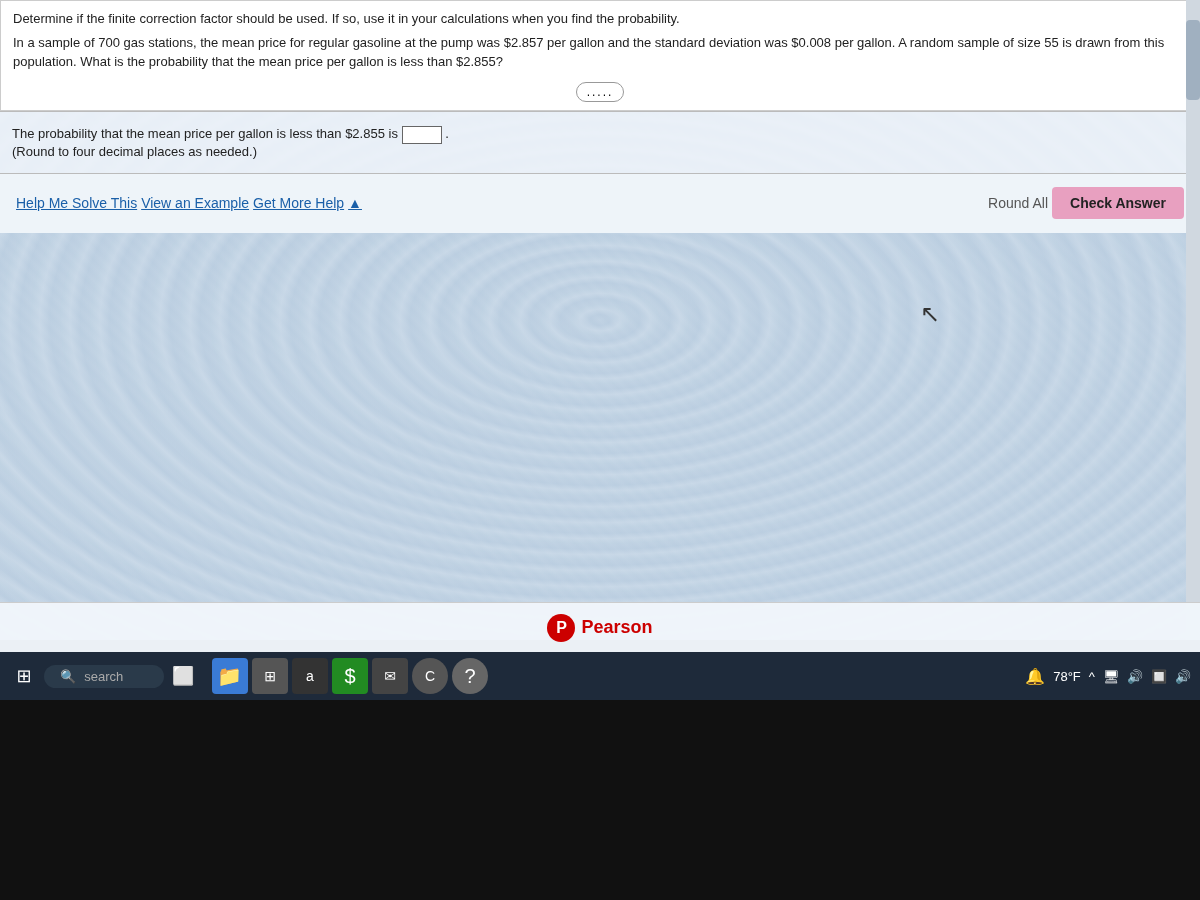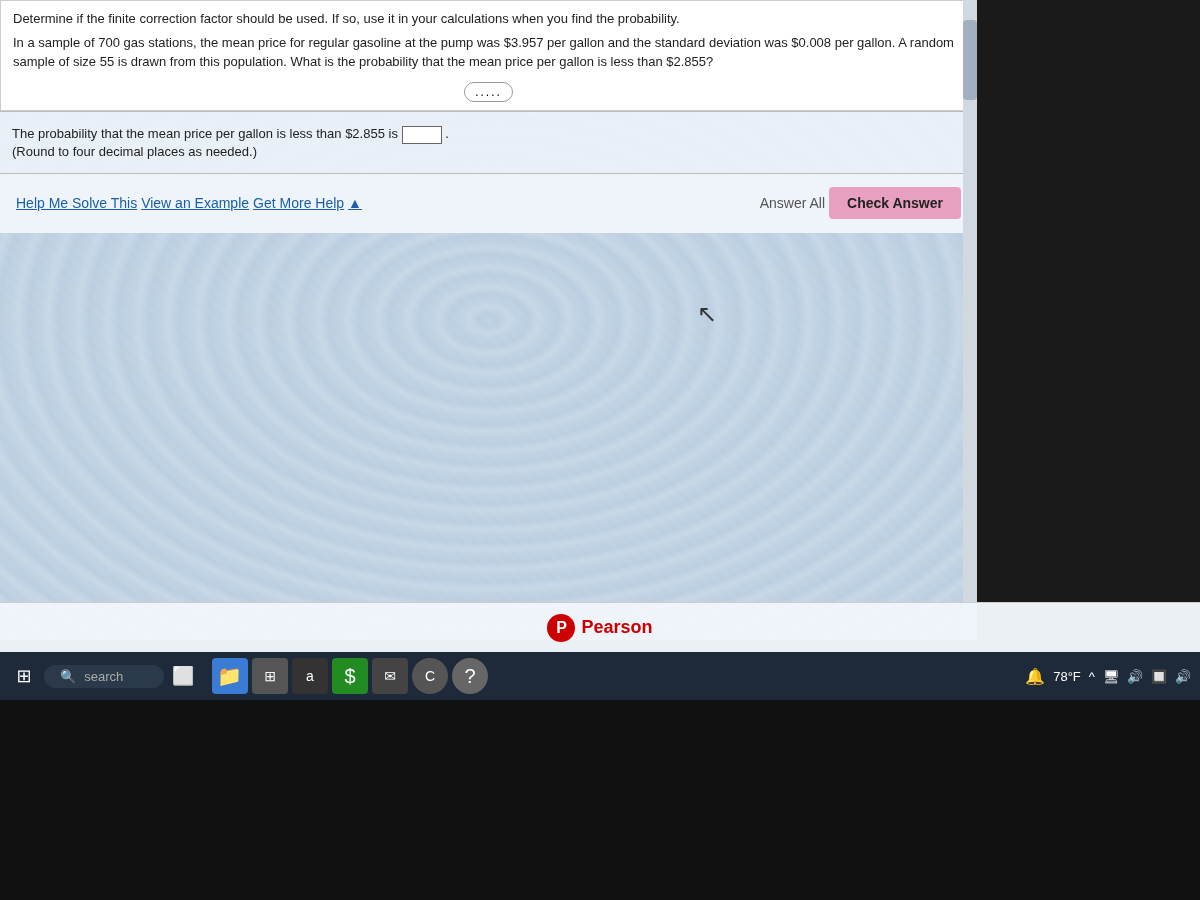--- a/index.html
+++ b/index.html
@@ -5,21 +5,21 @@
     * { margin: 0; padding: 0; box-sizing: border-box; }
     body {
       width: 1200px;
       height: 900px;
       overflow: hidden;
       background: #1a1a1a;
       font-family: Arial, sans-serif;
     }
 
     .main-content {
-      width: 977px;
+      width: 1200px;
       height: 640px;
       position: relative;
       background: #c8d8e8;
       overflow: hidden;
     }
 
     
     .wave-bg {
       position: absolute;
       top: 0; left: 0; right: 0; bottom: 0;
@@ -287,21 +287,21 @@
     }
   </style>
 </head>
 <body>
 
 <div class="main-content">
   <div class="wave-bg"></div>
 
   <div class="question-box">
     <p>Determine if the finite correction factor should be used. If so, use it in your calculations when you find the probability.</p>
-    <p>In a sample of 700 gas stations, the mean price for regular gasoline at the pump was $3.957 per gallon and the standard deviation was $0.008 per gallon. A random sample of size 55 is drawn from this population. What is the probability that the mean price per gallon is less than $2.855?</p>
+    <p>In a sample of 700 gas stations, the mean price for regular gasoline at the pump was $2.857 per gallon and the standard deviation was $0.008 per gallon. A random sample of size 55 is drawn from this population. What is the probability that the mean price per gallon is less than $2.855?</p>
     <div style="text-align:center; margin-top:6px;">
       <button class="dots-button">.....</button>
     </div>
   </div>
 
   <div class="answer-box">
     <span>The probability that the mean price per gallon is less than $2.855 is</span>
     <span class="answer-input"></span>
     <span>.</span>
     <br>
@@ -314,21 +314,21 @@
     <div class="scrollbar-thumb"></div>
   </div>
 
   <div class="bottom-toolbar">
     <button class="toolbar-btn">Help Me Solve This</button>
     <button class="toolbar-btn">View an Example</button>
     <button class="get-more-help">
       <span>Get More Help</span>
       <span>▲</span>
     </button>
-    <button class="clear-all-btn">Answer All</button>
+    <button class="clear-all-btn">Round All</button>
     <button class="check-answer-btn">Check Answer</button>
   </div>
 </div>
 
 <div class="pearson-bar">
   <div class="pearson-logo">
     <div class="p-icon">P</div>
     <span>Pearson</span>
   </div>
 </div>

